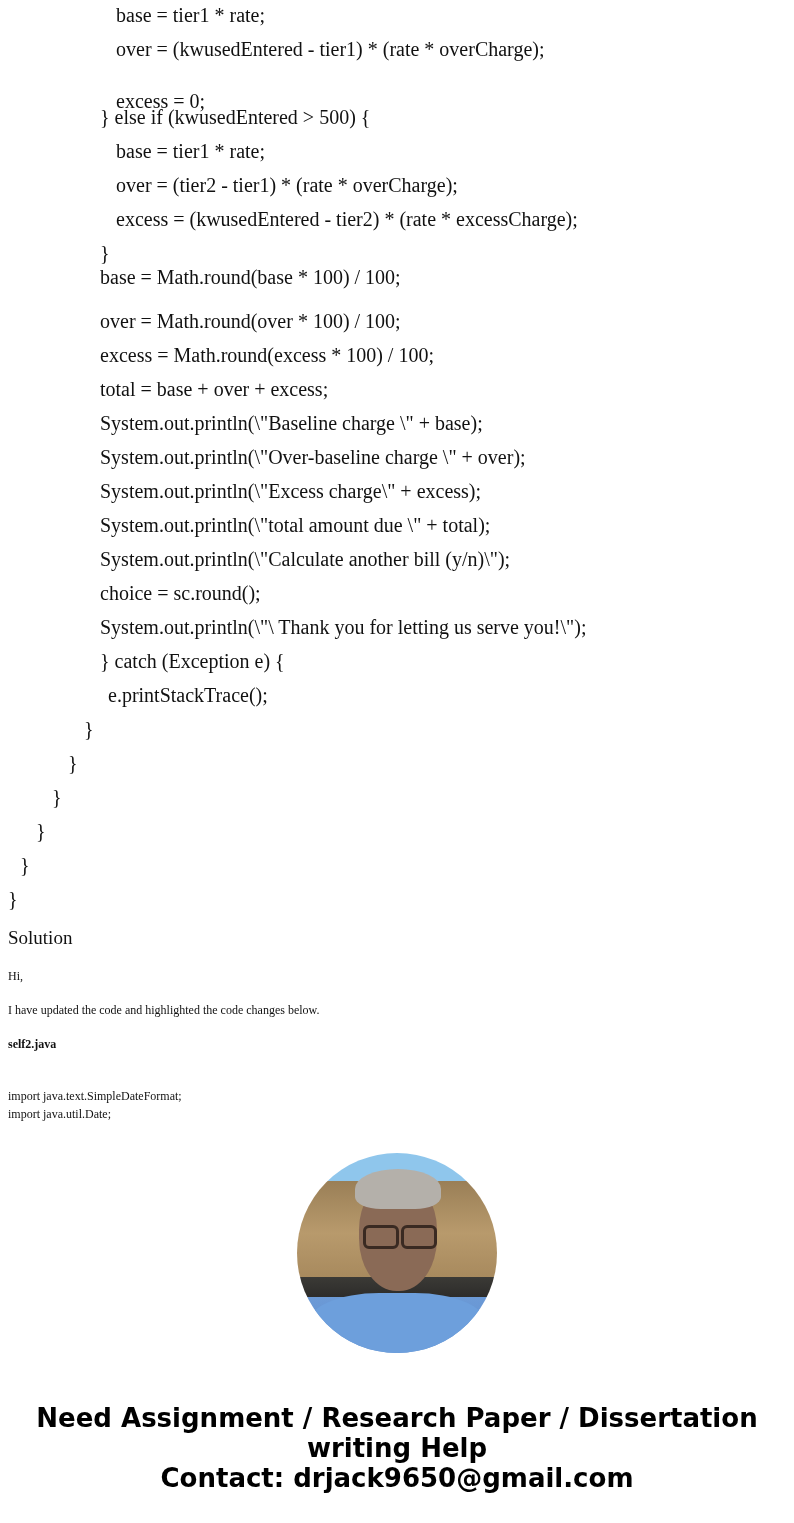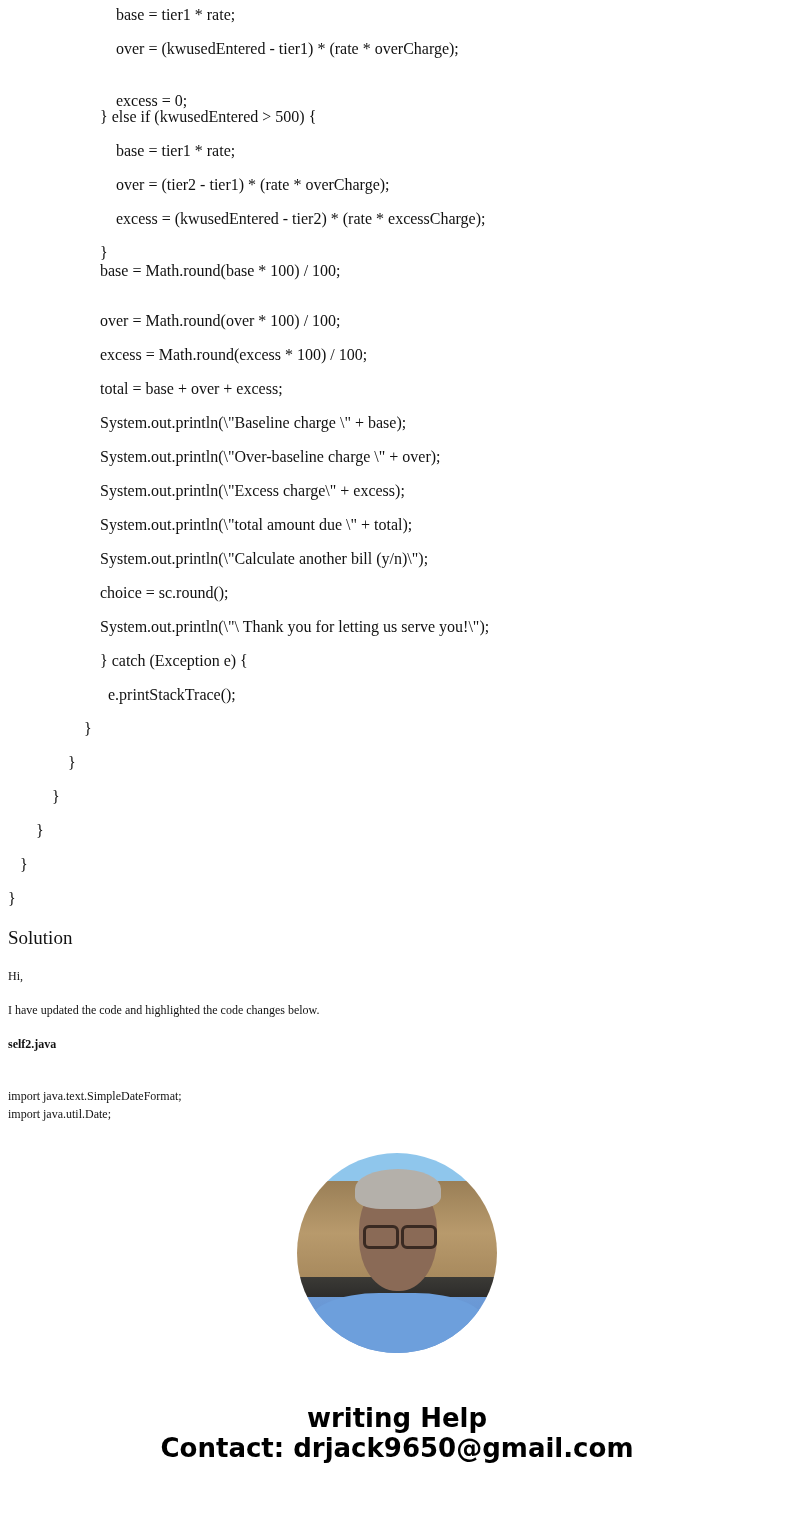--- a/index.html
+++ b/index.html
@@ -1,18 +1,18 @@
 <!DOCTYPE html>
 <html><head>
 <meta charset="utf-8">
 <style>
   html, body { margin: 0; padding: 0; background: #ffffff; }
   body { width: 794px; height: 1523px; position: relative; overflow: hidden;
          font-family: "Liberation Serif", serif; color: #111; font-size: 16px; }
-  .line { position: absolute; white-space: pre; line-height: 18px; font-size: 16px; }
+  .line { position: absolute; white-space: pre; line-height: 18px; font-size: 20px; }
   .h-solution { position: absolute; left: 8px; top: 927px; font-weight: normal; font-size: 19px; line-height: 22px; margin: 0; }
   .p { position: absolute; left: 8px; white-space: pre; font-size: 12px; line-height: 18px; margin: 0; }
   .bold { font-weight: bold; }
   .avatar { position: absolute; left: 297px; top: 1153px; width: 200px; height: 200px; border-radius: 50%; overflow: hidden;
             background: linear-gradient(180deg, #8fc6ec 0%, #8fc6ec 14%, #9a7f57 14%, #b89a6c 40%, #a88a5e 62%, #3b3a36 62%, #2d2c2a 72%, #6c9ad6 72%, #5f8fd0 100%); }
   .avatar .face { position: absolute; left: 62px; top: 28px; width: 78px; height: 110px; border-radius: 44% 44% 48% 48%; background: #8a6a56; }
   .avatar .hair { position: absolute; left: 58px; top: 16px; width: 86px; height: 40px; border-radius: 50% 50% 30% 30%; background: #b4b0aa; }
   .avatar .glasses-l, .avatar .glasses-r { position: absolute; top: 72px; width: 30px; height: 18px; border: 3px solid #3a2a22; border-radius: 6px; }
   .avatar .glasses-l { left: 66px; } .avatar .glasses-r { left: 104px; }
   .avatar .shirt { position: absolute; left: 10px; top: 140px; width: 180px; height: 80px; border-radius: 40% 40% 0 0; background: #6d9fdc; }
@@ -25,21 +25,21 @@
 
 <div id="code-top">
     <div class="line" style="left: 116px; top: 6px;">base = tier1 * rate;</div>
     <div class="line" style="left: 116px; top: 40px;">over = (kwusedEntered - tier1) * (rate * overCharge);</div>
     <div class="line" style="left: 116px; top: 92px;">excess = 0;</div>
     <div class="line" style="left: 100px; top: 108px;">} else if (kwusedEntered &gt; 500) {</div>
     <div class="line" style="left: 116px; top: 142px;">base = tier1 * rate;</div>
     <div class="line" style="left: 116px; top: 176px;">over = (tier2 - tier1) * (rate * overCharge);</div>
     <div class="line" style="left: 116px; top: 210px;">excess = (kwusedEntered - tier2) * (rate * excessCharge);</div>
     <div class="line" style="left: 100px; top: 244px;">}</div>
-    <div class="line" style="left: 100px; top: 262px;">base = Math.round(base * 100) / 100;</div>
+    <div class="line" style="left: 100px; top: 268px;">base = Math.round(base * 100) / 100;</div>
     <div class="line" style="left: 100px; top: 312px;">over = Math.round(over * 100) / 100;</div>
     <div class="line" style="left: 100px; top: 346px;">excess = Math.round(excess * 100) / 100;</div>
     <div class="line" style="left: 100px; top: 380px;">total = base + over + excess;</div>
     <div class="line" style="left: 100px; top: 414px;">System.out.println(\"Baseline charge \" + base);</div>
     <div class="line" style="left: 100px; top: 448px;">System.out.println(\"Over-baseline charge \" + over);</div>
     <div class="line" style="left: 100px; top: 482px;">System.out.println(\"Excess charge\" + excess);</div>
     <div class="line" style="left: 100px; top: 516px;">System.out.println(\"total amount due \" + total);</div>
     <div class="line" style="left: 100px; top: 550px;">System.out.println(\"Calculate another bill (y/n)\");</div>
     <div class="line" style="left: 100px; top: 584px;">choice = sc.round();</div>
     <div class="line" style="left: 100px; top: 618px;">System.out.println(\"\ Thank you for letting us serve you!\");</div>
@@ -62,15 +62,16 @@
 
 <div class="avatar">
   <div class="shirt"></div>
   <div class="face"></div>
   <div class="hair"></div>
   <div class="glasses-l"></div>
   <div class="glasses-r"></div>
 </div>
 
 <div class="footer">
+  <div>Need Assignment / Research Paper / Dissertation</div>
   <div>writing Help</div>
   <div>Contact: drjack9650@gmail.com</div>
 </div>
 
 </body></html>

